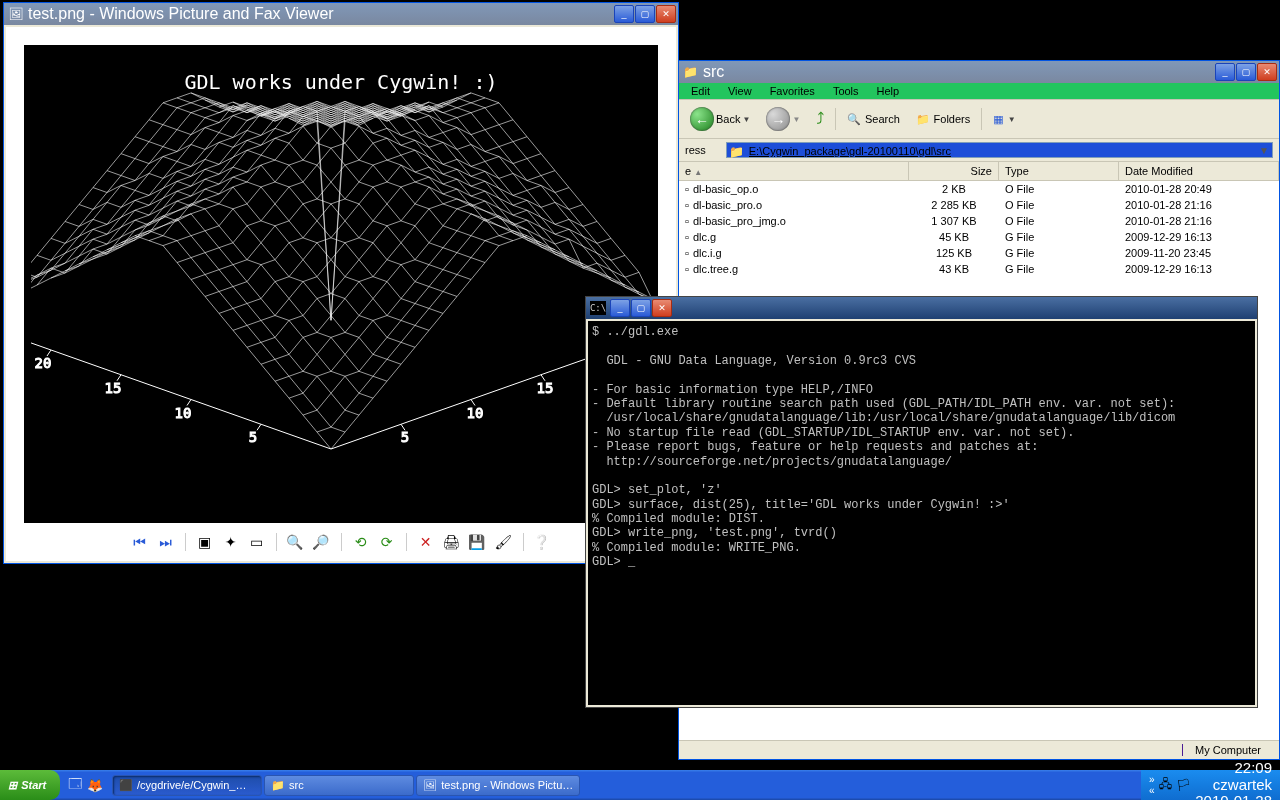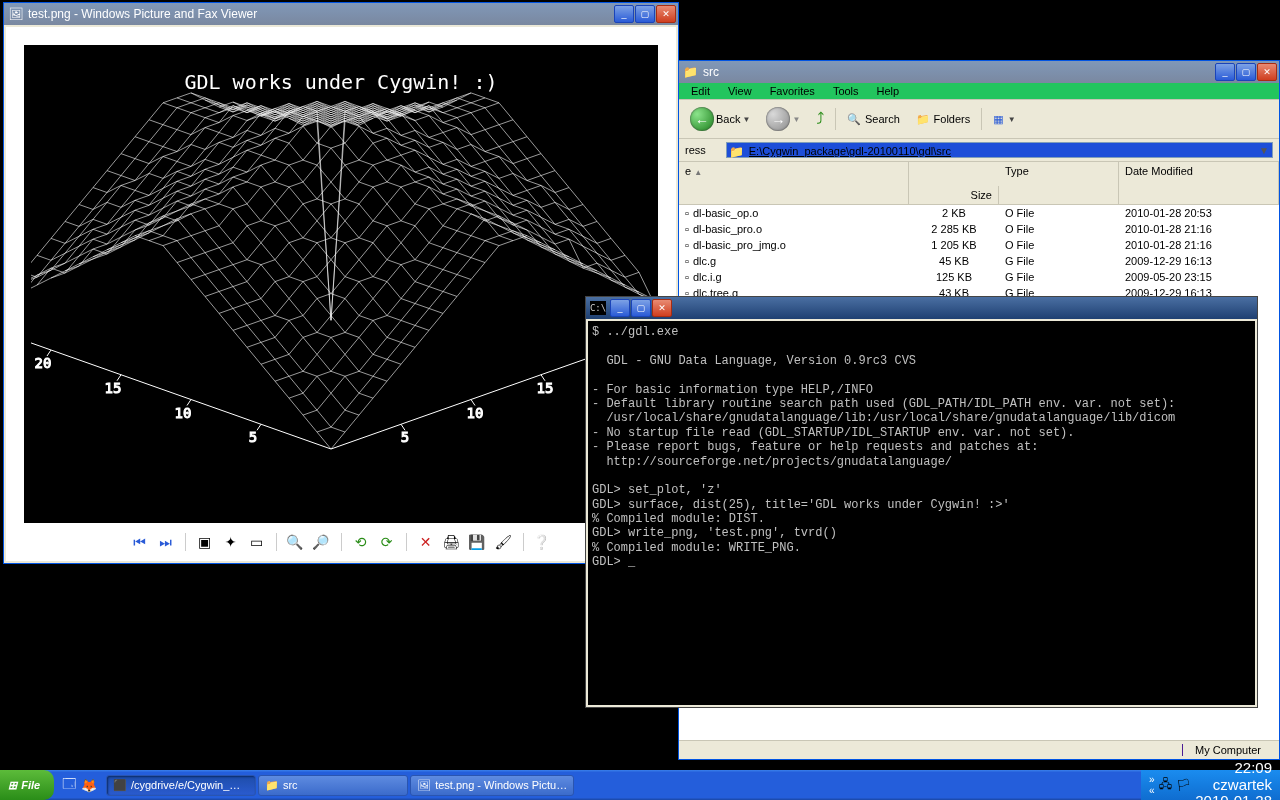--- a/index.html
+++ b/index.html
@@ -23,21 +23,21 @@
   }
   .titlebar {
     background: linear-gradient(to bottom, #0a5ee0, #3b8eed 5%, #0a5ee0 95%, #003fc4);
     color: #fff;
     display: flex;
     align-items: center;
     padding: 2px 2px 2px 4px;
     height: 22px;
   }
   .titlebar .icon { width: 16px; height: 16px; margin-right: 4px; display:flex; align-items:center; justify-content:center; font-size:12px;}
-  .titlebar .title { flex: 1; font-size: 12px; }
+  .titlebar .title { flex: 1; font-size: 16px; }
   .title-controls { display: flex; gap: 1px; }
   .title-btn {
     width: 20px; height: 18px;
     background: linear-gradient(#7da2e5,#2a5bd7);
     border: 1px solid #1a44b9;
     color: #fff;
     font-size: 9px;
     display: flex; align-items: center; justify-content: center;
     border-radius: 2px;
     cursor: pointer;
@@ -78,21 +78,21 @@
   .tool-btn { display:flex; align-items:center; gap:4px; padding:2px 4px; border:1px solid transparent; border-radius:3px; cursor:pointer;}
   .vbar { width:1px; height:22px; background:#c9c6b5; }
   .addr { display:flex; align-items:center; gap:20px; padding:3px 6px; background:#ece9d8; border-bottom:1px solid #c9c6b5; }
   .addr input { flex:1; padding:2px 22px 0 22px; border:1px solid #7f9db9; background:#1d4ed8; font:inherit;text-decoration:underline; }
   .addr-wrap { position:relative; flex:1; display:flex; }
   .addr-icon { position:absolute; left:4px; top:3px; font-size:12px; }
   .addr-drop { position:absolute; right:4px; top:3px; font-size:10px; color:#555; cursor:pointer;}
   .file-list { flex:1; background:#fff; overflow:auto; }
   .file-head { display:grid; grid-template-columns: 1fr 90px 120px 160px; border-bottom:1px solid #c9c6b5; background:#ece9d8; }
   .file-head div { padding:3px 6px; border-right:1px solid #c9c6b5; cursor:pointer;}
-  .file-head .size { text-align:right;margin-top:24px; }
+  .file-head .size { text-align:right; }
   .file-row { display:grid; grid-template-columns: 1fr 90px 120px 160px; }
   .file-row div { padding:2px 6px; white-space:nowrap; }
   .file-row .name { display:flex; align-items:center; gap:4px; }
   .file-row .size { text-align:center; }
   .statusbar { background:#ece9d8; border-top:1px solid #c9c6b5; padding:3px 6px; display:flex; justify-content:flex-end;}
   .statusbar span { padding:0 12px; border-left:1px solid #4c1d95;}
 
   
   #terminal { left: 585px; top: 296px; width: 673px; height: 412px; border-color:#444; }
   #terminal .titlebar { background: linear-gradient(#4a6fa2,#1f4072); }
@@ -206,57 +206,57 @@
       <div>Date Modified</div>
     </div>
     <div id="file-rows">
         <div class="file-row">
           <div class="name">
             <span>▫</span>
             <span>dl-basic_op.o</span>
           </div>
                  <div class="size">2 KB</div>
                  <div>O File</div>
-                 <div>2010-01-28 20:53</div>
+                 <div>2010-01-28 20:49</div>
         </div>
         <div class="file-row">
           <div class="name">
             <span>▫</span>
             <span>dl-basic_pro.o</span>
           </div>
                  <div class="size">2 285 KB</div>
                  <div>O File</div>
                  <div>2010-01-28 21:16</div>
         </div>
         <div class="file-row">
           <div class="name">
             <span>▫</span>
             <span>dl-basic_pro_jmg.o</span>
           </div>
-                 <div class="size">1 205 KB</div>
+                 <div class="size">1 307 KB</div>
                  <div>O File</div>
                  <div>2010-01-28 21:16</div>
         </div>
         <div class="file-row">
           <div class="name">
             <span>▫</span>
             <span>dlc.g</span>
           </div>
                  <div class="size">45 KB</div>
                  <div>G File</div>
                  <div>2009-12-29 16:13</div>
         </div>
         <div class="file-row">
           <div class="name">
             <span>▫</span>
             <span>dlc.i.g</span>
           </div>
                  <div class="size">125 KB</div>
                  <div>G File</div>
-                 <div>2009-05-20 23:15</div>
+                 <div>2009-11-20 23:45</div>
         </div>
         <div class="file-row">
           <div class="name">
             <span>▫</span>
             <span>dlc.tree.g</span>
           </div>
                  <div class="size">43 KB</div>
                  <div>G File</div>
                  <div>2009-12-29 16:13</div>
         </div>
@@ -421,21 +421,21 @@
 GDL&gt; surface, dist(25), title='GDL works under Cygwin! :&gt;'
 % Compiled module: DIST.
 GDL&gt; write_png, 'test.png', tvrd()
 % Compiled module: WRITE_PNG.
 GDL&gt; _</pre>
 </div>
 
 <div id="taskbar">
   <div class="start-btn">
     <span>⊞</span>
-    <span>File</span>
+    <span>Start</span>
   </div>
   <div class="ql">
     <div class="ico">🗔</div>
     <div class="ico" style="color:#f60;">🦊</div>
   </div>
   <div class="task-btns" id="task-btns">
       <div class="task-btn active">
         <span>⬛</span>
         <span>/cygdrive/e/Cygwin_…</span>
       </div>

